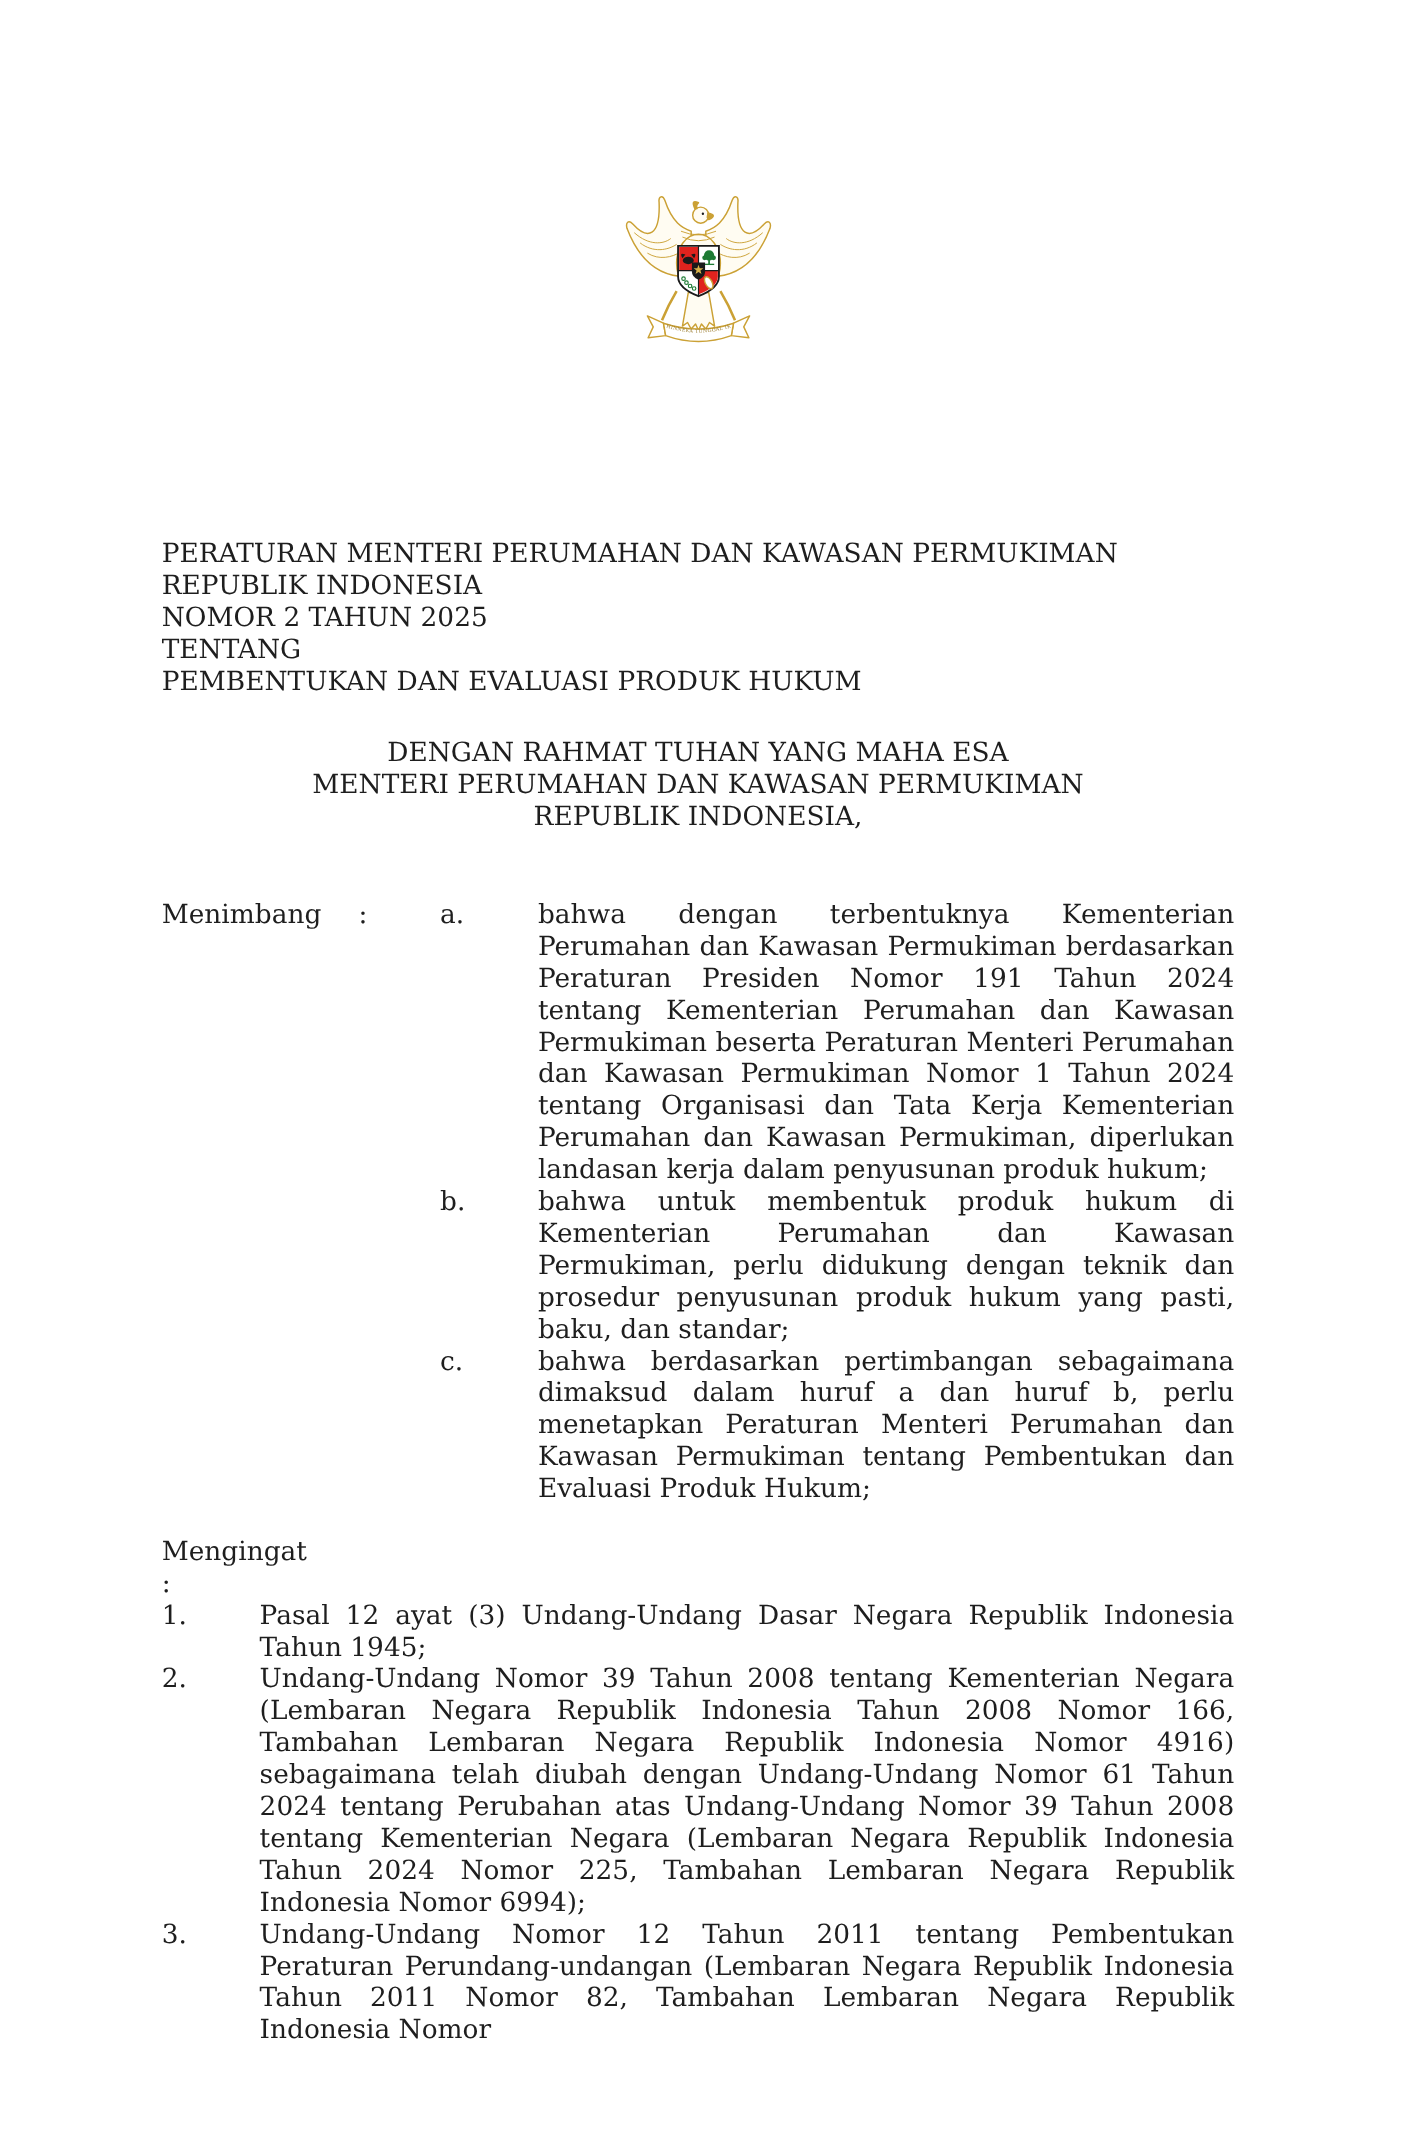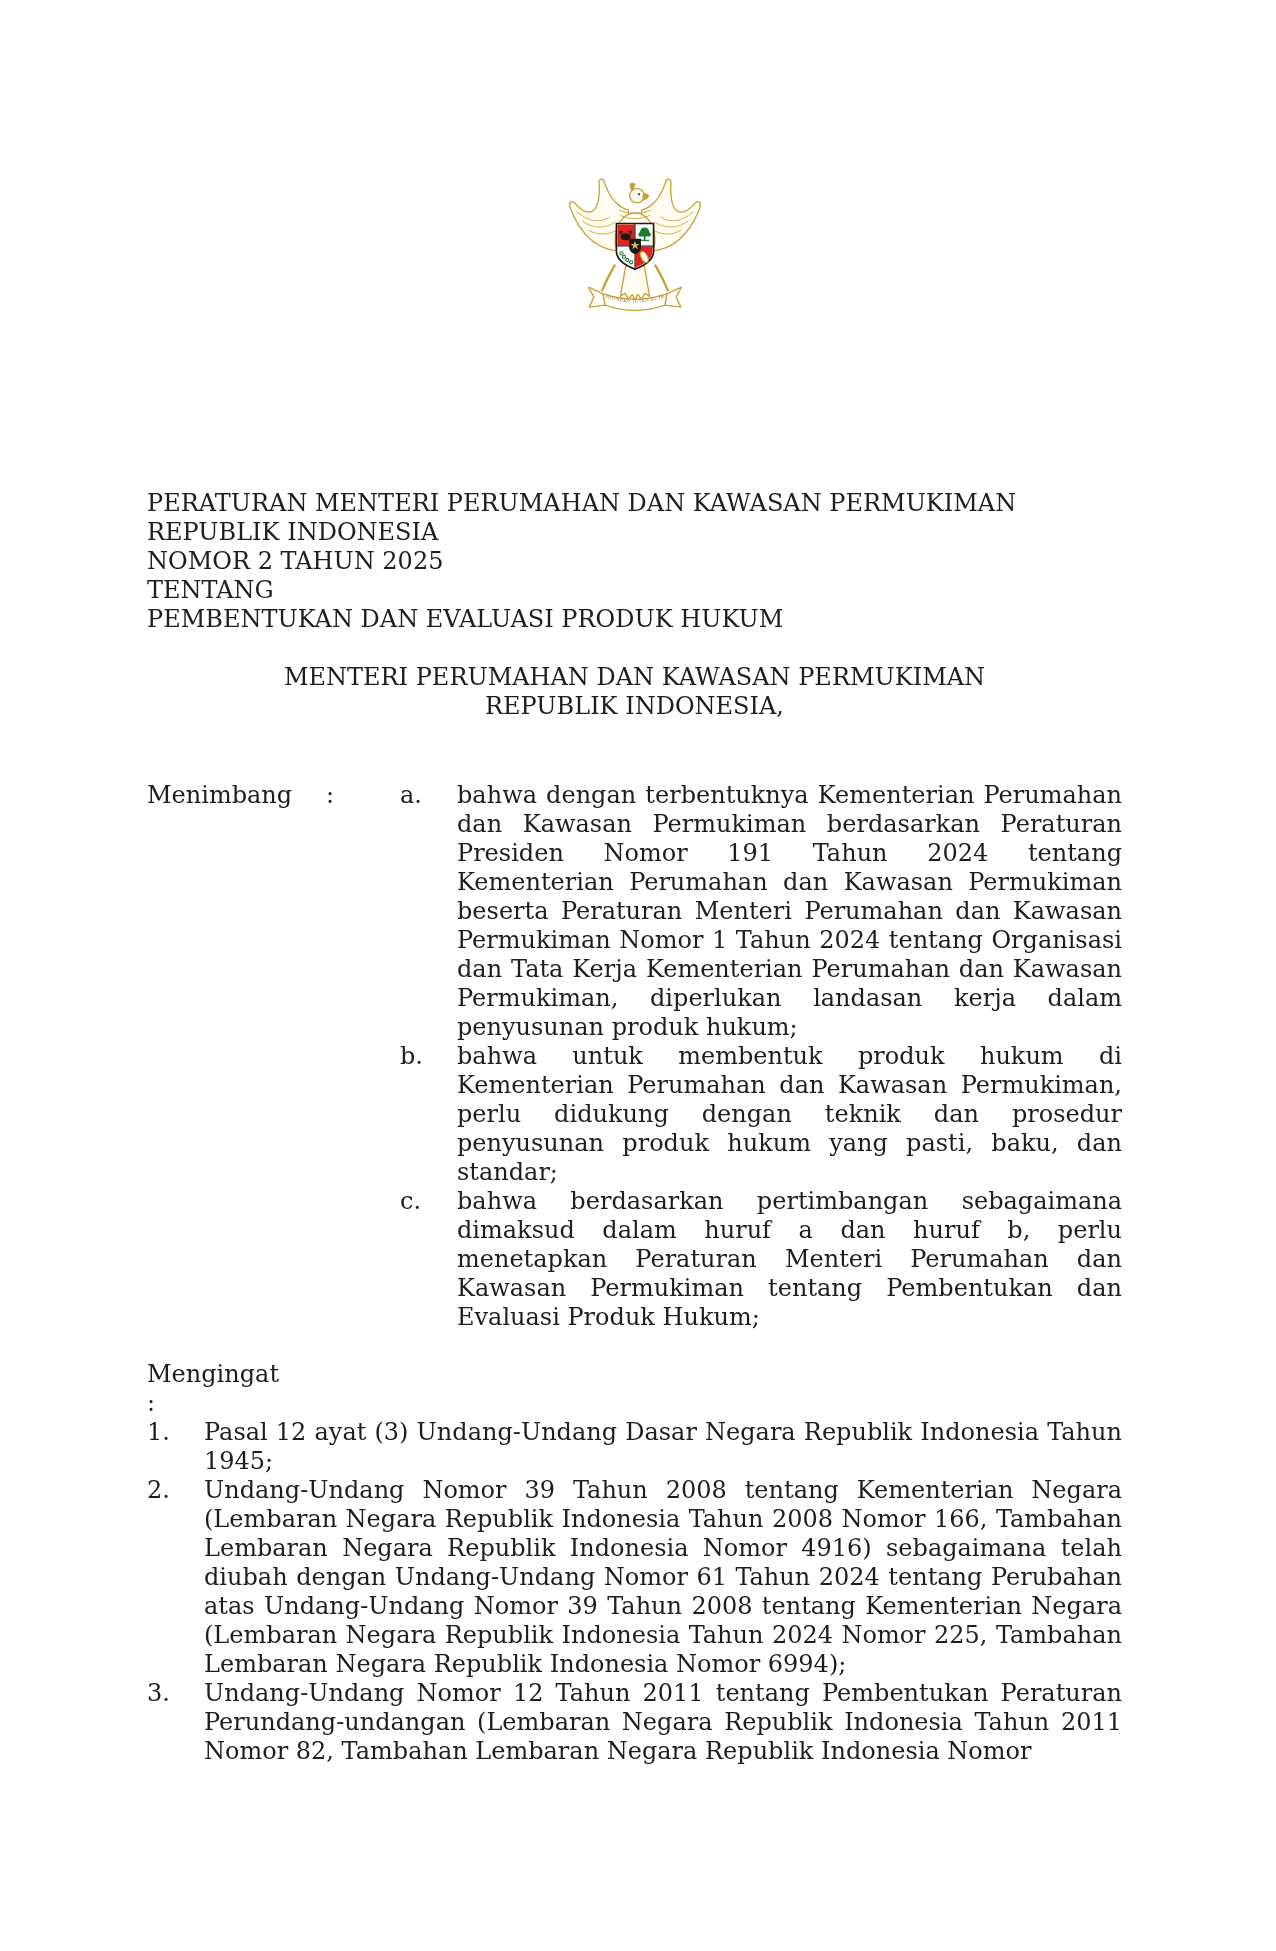--- a/index.html
+++ b/index.html
@@ -24,38 +24,38 @@
   .doc-heading{
     margin-top:150px;
     text-align:left;
   }
   .h-line{white-space:nowrap;}
   .invocation{
     margin-top:36px;
     text-align:center;
   }
   .authority{
-    margin-top:29px;
     text-align:center;
   }
   .clause{
     display:flex;
     align-items:flex-start;
   }
   .clause.first{margin-top:60px;gap:26px;}
   .clause.next{margin-top:28px;flex-direction:column;}
   .c-label{width:153px;flex:none;}
   .c-colon{width:48px;flex:none;}
   .c-items{flex:1;min-width:0;}
   .c-item{display:flex;align-items:flex-start;}
   .i-marker{width:57px;flex:none;}
   .i-text{
     flex:1;min-width:0;
     text-align:justify;
     text-justify:inter-word;
+    margin-left:32px;
   }
 </style>
 </head>
 <body>
 
 <div class="page">
 
   <div class="emblem-wrap">
     <svg width="146" height="166" viewBox="0 0 220 250" aria-hidden="true">
       <g stroke="#CBA135" stroke-width="2" fill="#FFFCF2" stroke-linejoin="round">
@@ -134,20 +134,21 @@
   </div>
 
   <header class="doc-heading">
     <div class="h-line">PERATURAN MENTERI PERUMAHAN DAN KAWASAN PERMUKIMAN</div>
     <div class="h-line">REPUBLIK INDONESIA</div>
     <div class="h-line">NOMOR 2 TAHUN 2025</div>
     <div class="h-line">TENTANG</div>
     <div class="h-line">PEMBENTUKAN DAN EVALUASI PRODUK HUKUM</div>
   </header>
 
+  <div class="invocation">DENGAN RAHMAT TUHAN YANG MAHA ESA</div>
 
   <div class="authority">
     <div>MENTERI PERUMAHAN DAN KAWASAN PERMUKIMAN</div>
     <div>REPUBLIK INDONESIA,</div>
   </div>
 
   <section class="clause first">
     <div class="c-label">Menimbang</div>
     <div class="c-colon">:</div>
     <div class="c-items">

